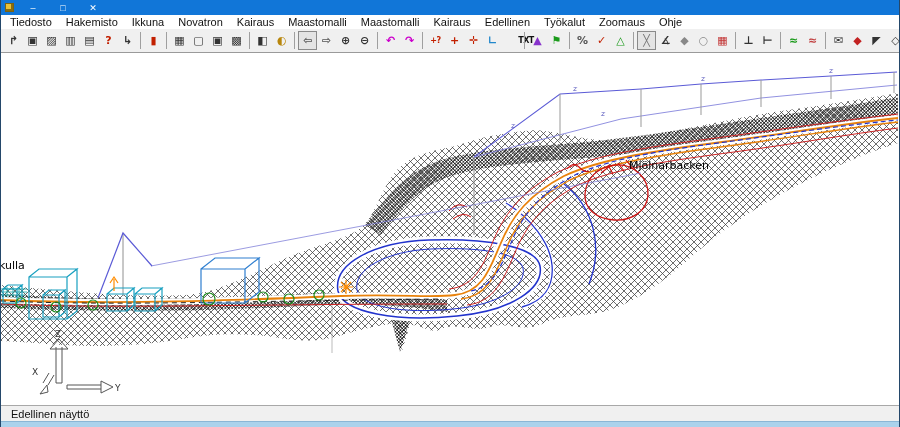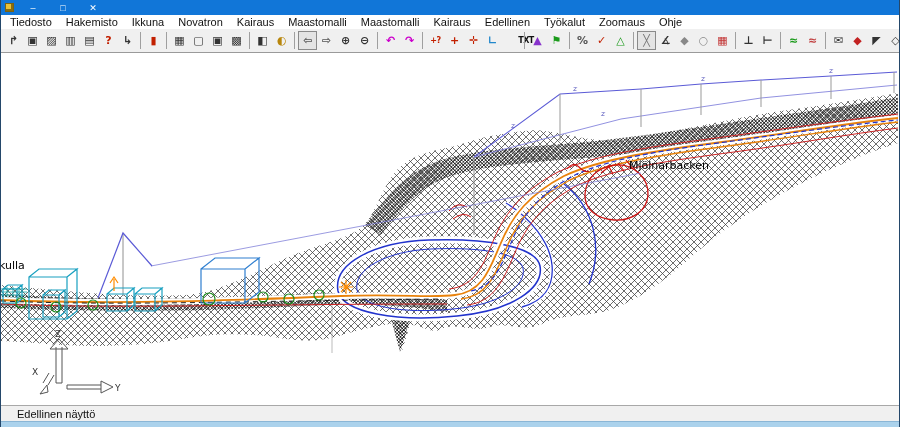--- a/index.html
+++ b/index.html
@@ -25,21 +25,21 @@
   .tb-btn.active { border:1px solid #8a8a8a; background:#e4e4e4; }
   .tb-glyph { font-size:11px; line-height:1; font-family:"DejaVu Sans",sans-serif; font-weight:bold; }
   .tb-glyph.small { font-size:8px; letter-spacing:-0.5px; }
   .tb-sep { width:1px; height:17px; background:#9f9f9f; margin:0 3px; flex:none; }
   .canvas-wrap { flex:1; background:#fff; position:relative; overflow:hidden; }
   svg text { font-family:"DejaVu Sans",sans-serif; }
   .map-label { font-size:11px; fill:#000; }
   .z-label { font-size:8px; fill:#4a4ab8; font-style:italic; font-family:"DejaVu Serif",serif; }
   .axis-label { font-size:9px; fill:#333; }
   .statusbar { height:16px; background:#f0f0f0; border-top:1px solid #a8a8a8; font-size:11px;
-    color:#111; display:flex; align-items:center; padding-left:16px; flex:none; }
+    color:#111; display:flex; align-items:center; padding-left:10px; flex:none; }
   .bottomstrip { height:6px; background:#abd2ec; border-top:1px solid #8ab6d6; flex:none; }
 </style>
 </head>
 <body>
 
 <div class="window">
 
   <div class="titlebar">
     <span class="app-icon"></span>
     <span class="win-controls">

